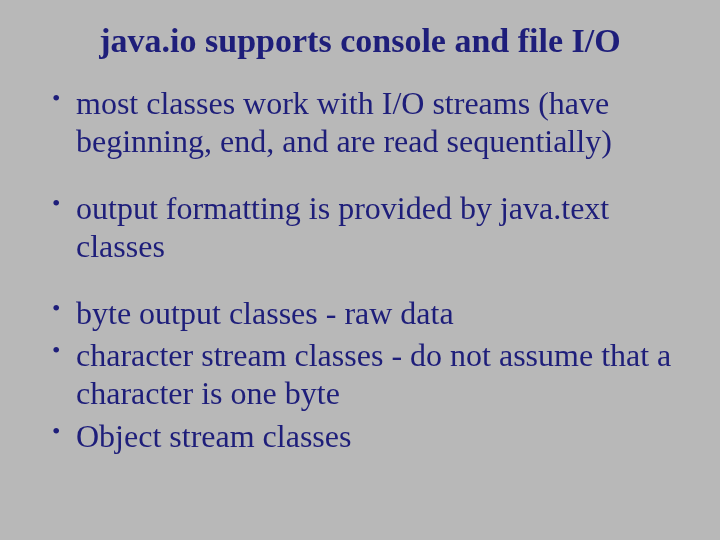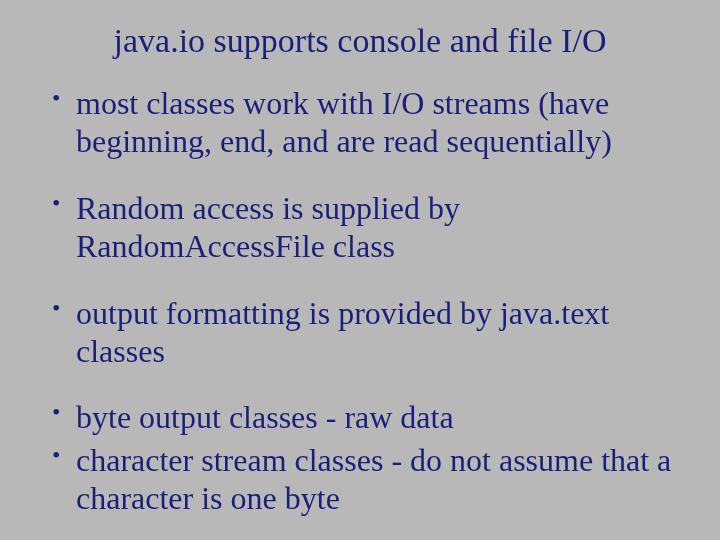--- a/index.html
+++ b/index.html
@@ -12,21 +12,21 @@
       height: 540px;
       background-color: #b8b8b8;
       font-family: "Times New Roman", Times, serif;
       color: #1e1e7a;
       padding: 20px 40px;
       overflow: hidden;
     }
     .slide-title {
       font-size: 34px;
       text-align: center;
-      font-weight: normal;
+      font-weight: bold;
       margin-bottom: 24px;
       margin-top: 2px;
     }
     .bullet-list {
       list-style: none;
       padding-left: 8px;
     }
     .bullet-item {
       position: relative;
       padding-left: 28px;
@@ -51,24 +51,24 @@
 </head>
 <body>
 
 <h1 class="slide-title">java.io supports console and file I/O</h1>
 
 <ul class="bullet-list">
   <li class="bullet-item">
     <span>most classes work with I/O streams  (have beginning, end, and are read sequentially)</span>
   </li>
   <li class="bullet-item">
-    <span>Random access is supplied by RandomAccessFile class</span>
-  </li>
-  <li class="bullet-item">
     <span>output formatting is provided by java.text classes</span>
   </li>
   <li class="bullet-item tight">
     <span class="italic">byte</span><span> output classes - raw data</span>
   </li>
   <li class="bullet-item tight">
     <span class="italic">character</span><span>  stream classes - do not assume that a character is one byte</span>
   </li>
+  <li class="bullet-item tight">
+    <span class="italic">Object</span><span> stream classes</span>
+  </li>
 </ul>
 
 </body></html>

